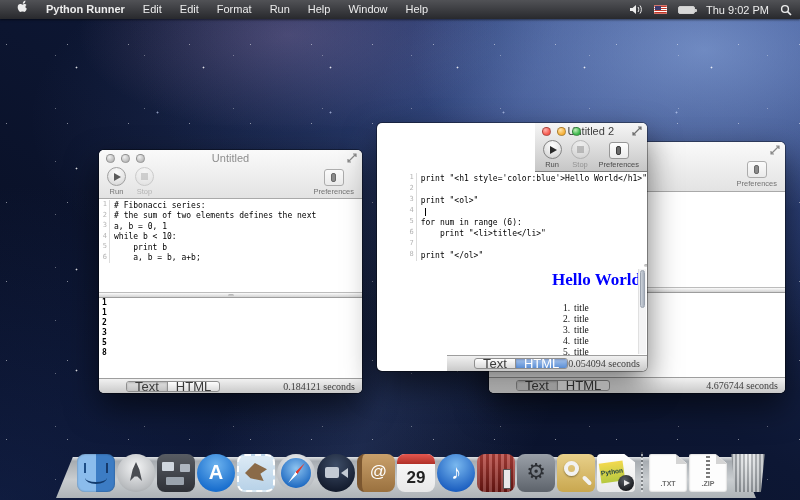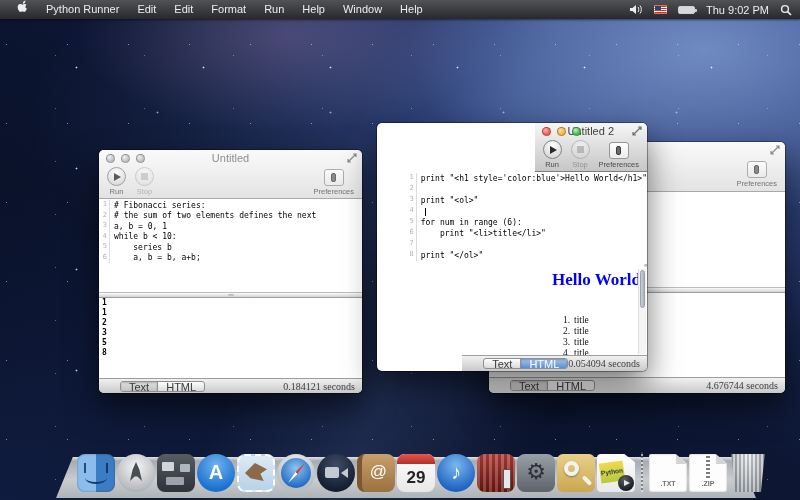--- a/index.html
+++ b/index.html
@@ -25,21 +25,21 @@
       radial-gradient(circle, rgba(255,255,255,.35) 0.5px, transparent 1px);
     background-size: 127px 101px, 61px 79px, 173px 139px, 89px 53px;
     background-position: 13px 17px, 37px 5px, 71px 43px, 11px 29px;
   }
 
   
   .menubar { position:absolute; top:0; left:0; right:0; height:19px; z-index:100;
     background:linear-gradient(#515256, #28292d); color:#ededed; font-size:11px;
     display:flex; align-items:center; padding:0 8px; box-shadow:0 1px 2px rgba(0,0,0,.5); }
   .menubar .mi { padding:0 9px; line-height:19px; white-space:nowrap; }
-  .menubar .app { font-weight:normal; }
+  .menubar .app { font-weight:bold; }
   .mb-right { margin-left:auto; display:flex; align-items:center; gap:11px; }
   .flag { width:13px; height:9px; background:repeating-linear-gradient(#c0392b 0 1px, #fff 1px 2px); position:relative; border:0.5px solid rgba(255,255,255,.3); }
   .flag::before { content:""; position:absolute; left:0; top:0; width:6px; height:4px; background:#3c3b6e; }
   .battery { width:17px; height:8px; border:1px solid #cfcfcf; border-radius:2px; background:#d8d8d8; position:relative; }
   .battery::after { content:""; position:absolute; right:-3px; top:2px; width:2px; height:3px; background:#cfcfcf; border-radius:0 1px 1px 0; }
   .clock { font-size:11px; }
 
   
   .window { position:absolute; border-radius:5px; overflow:hidden; background:#fff;
     box-shadow:0 14px 32px rgba(0,0,0,.55), 0 0 0 1px rgba(0,0,0,.35); display:flex; flex-direction:column; }
@@ -78,31 +78,31 @@
   .caret { display:inline-block; width:1px; height:8px; background:#000; margin-left:4px; }
 
   .splitter { height:6px; background:linear-gradient(#fbfbfb,#d2d2d2); border-top:1px solid #bcbcbc; border-bottom:1px solid #9d9d9d; position:relative; }
   .dimple { position:absolute; left:50%; top:1px; margin-left:-3px; width:6px; height:3px; border-radius:2px;
     background:linear-gradient(#aeaeae,#dedede); }
 
   .output-pane { background:#fff; position:relative; overflow:hidden; flex:1; }
   .out-line { font-family:"DejaVu Sans Mono", monospace; font-weight:bold; font-size:8px; line-height:10px; padding-left:3px; color:#000; }
 
   .html-out { padding:1px 6px 0 6px; }
-  .html-h1 { font-family:"Liberation Serif", serif; font-weight:bold; font-size:17px; color:#0000ff; line-height:22px; margin-bottom:24px; }
+  .html-h1 { font-family:"Liberation Serif", serif; font-weight:bold; font-size:17px; color:#0000ff; line-height:22px; margin-bottom:12px; }
   .ol-row { display:flex; font-family:"Liberation Serif", serif; font-size:9.5px; line-height:11px; color:#111; }
   .ol-marker { width:22px; flex:none; text-align:right; padding-right:4px; }
   .vscroll { position:absolute; top:1px; right:1px; bottom:1px; width:8px; background:#f4f4f5; border-left:1px solid #e0e0e0; }
   .vthumb { position:absolute; top:1px; left:1px; width:5px; height:38px; border-radius:3px;
     background:linear-gradient(90deg,#ccd2da,#a8b0bd); border:1px solid #9aa2ae; }
 
   .statusbar { height:15px; flex:none; background:linear-gradient(#f1f1f1,#c9c9c9); border-top:1px solid #9e9e9e;
     display:flex; align-items:center; padding:0 7px; }
   .seg { display:flex; height:11px; border:1px solid #8f8f8f; border-radius:3px; overflow:hidden;
-    background:linear-gradient(#fefefe,#dadada); font-size:11px; line-height:10px; margin-left:14px; }
+    background:linear-gradient(#fefefe,#dadada); font-size:13px; line-height:10px; margin-left:20px; }
   .seg-btn { padding:0 8px; color:#3a3a3a; }
   .seg-btn + .seg-btn { border-left:1px solid #8f8f8f; }
   .seg-btn.sel-gray { background:linear-gradient(#e0e0e0,#c2c2c2); box-shadow:inset 0 1px 2px rgba(0,0,0,.2); }
   .seg-btn.sel-blue { background:linear-gradient(#a6c4ec,#5c8fd6); color:#fff; box-shadow:inset 0 1px 2px rgba(0,0,60,.25); }
   .time { margin-left:auto; font-size:10px; color:#3c3c3c;font-family:Liberation Serif, serif; }
 
   
   .w1 { left:99px; top:150px; width:263px; height:243px; z-index:10; }
   .w3 { left:489px; top:142px; width:296px; height:251px; z-index:20; }
   .w2 { left:377px; top:123px; width:270px; height:248px; z-index:30;align-items:flex-end; }
@@ -259,21 +259,21 @@
       <div class="code-row">
           <span class="ln">3</span>
           <span class="ct">a, b = 0, 1</span>
         </div>
       <div class="code-row">
           <span class="ln">4</span>
           <span class="ct">while b &lt; 10:</span>
         </div>
       <div class="code-row">
           <span class="ln">5</span>
-          <span class="ct">    series b</span>
+          <span class="ct">    print b</span>
         </div>
       <div class="code-row">
           <span class="ln">6</span>
           <span class="ct">    a, b = b, a+b;</span>
         </div>
     </div>
     <div class="splitter">
         <span class="dimple"></span>
       </div>
     <div class="output-pane">

